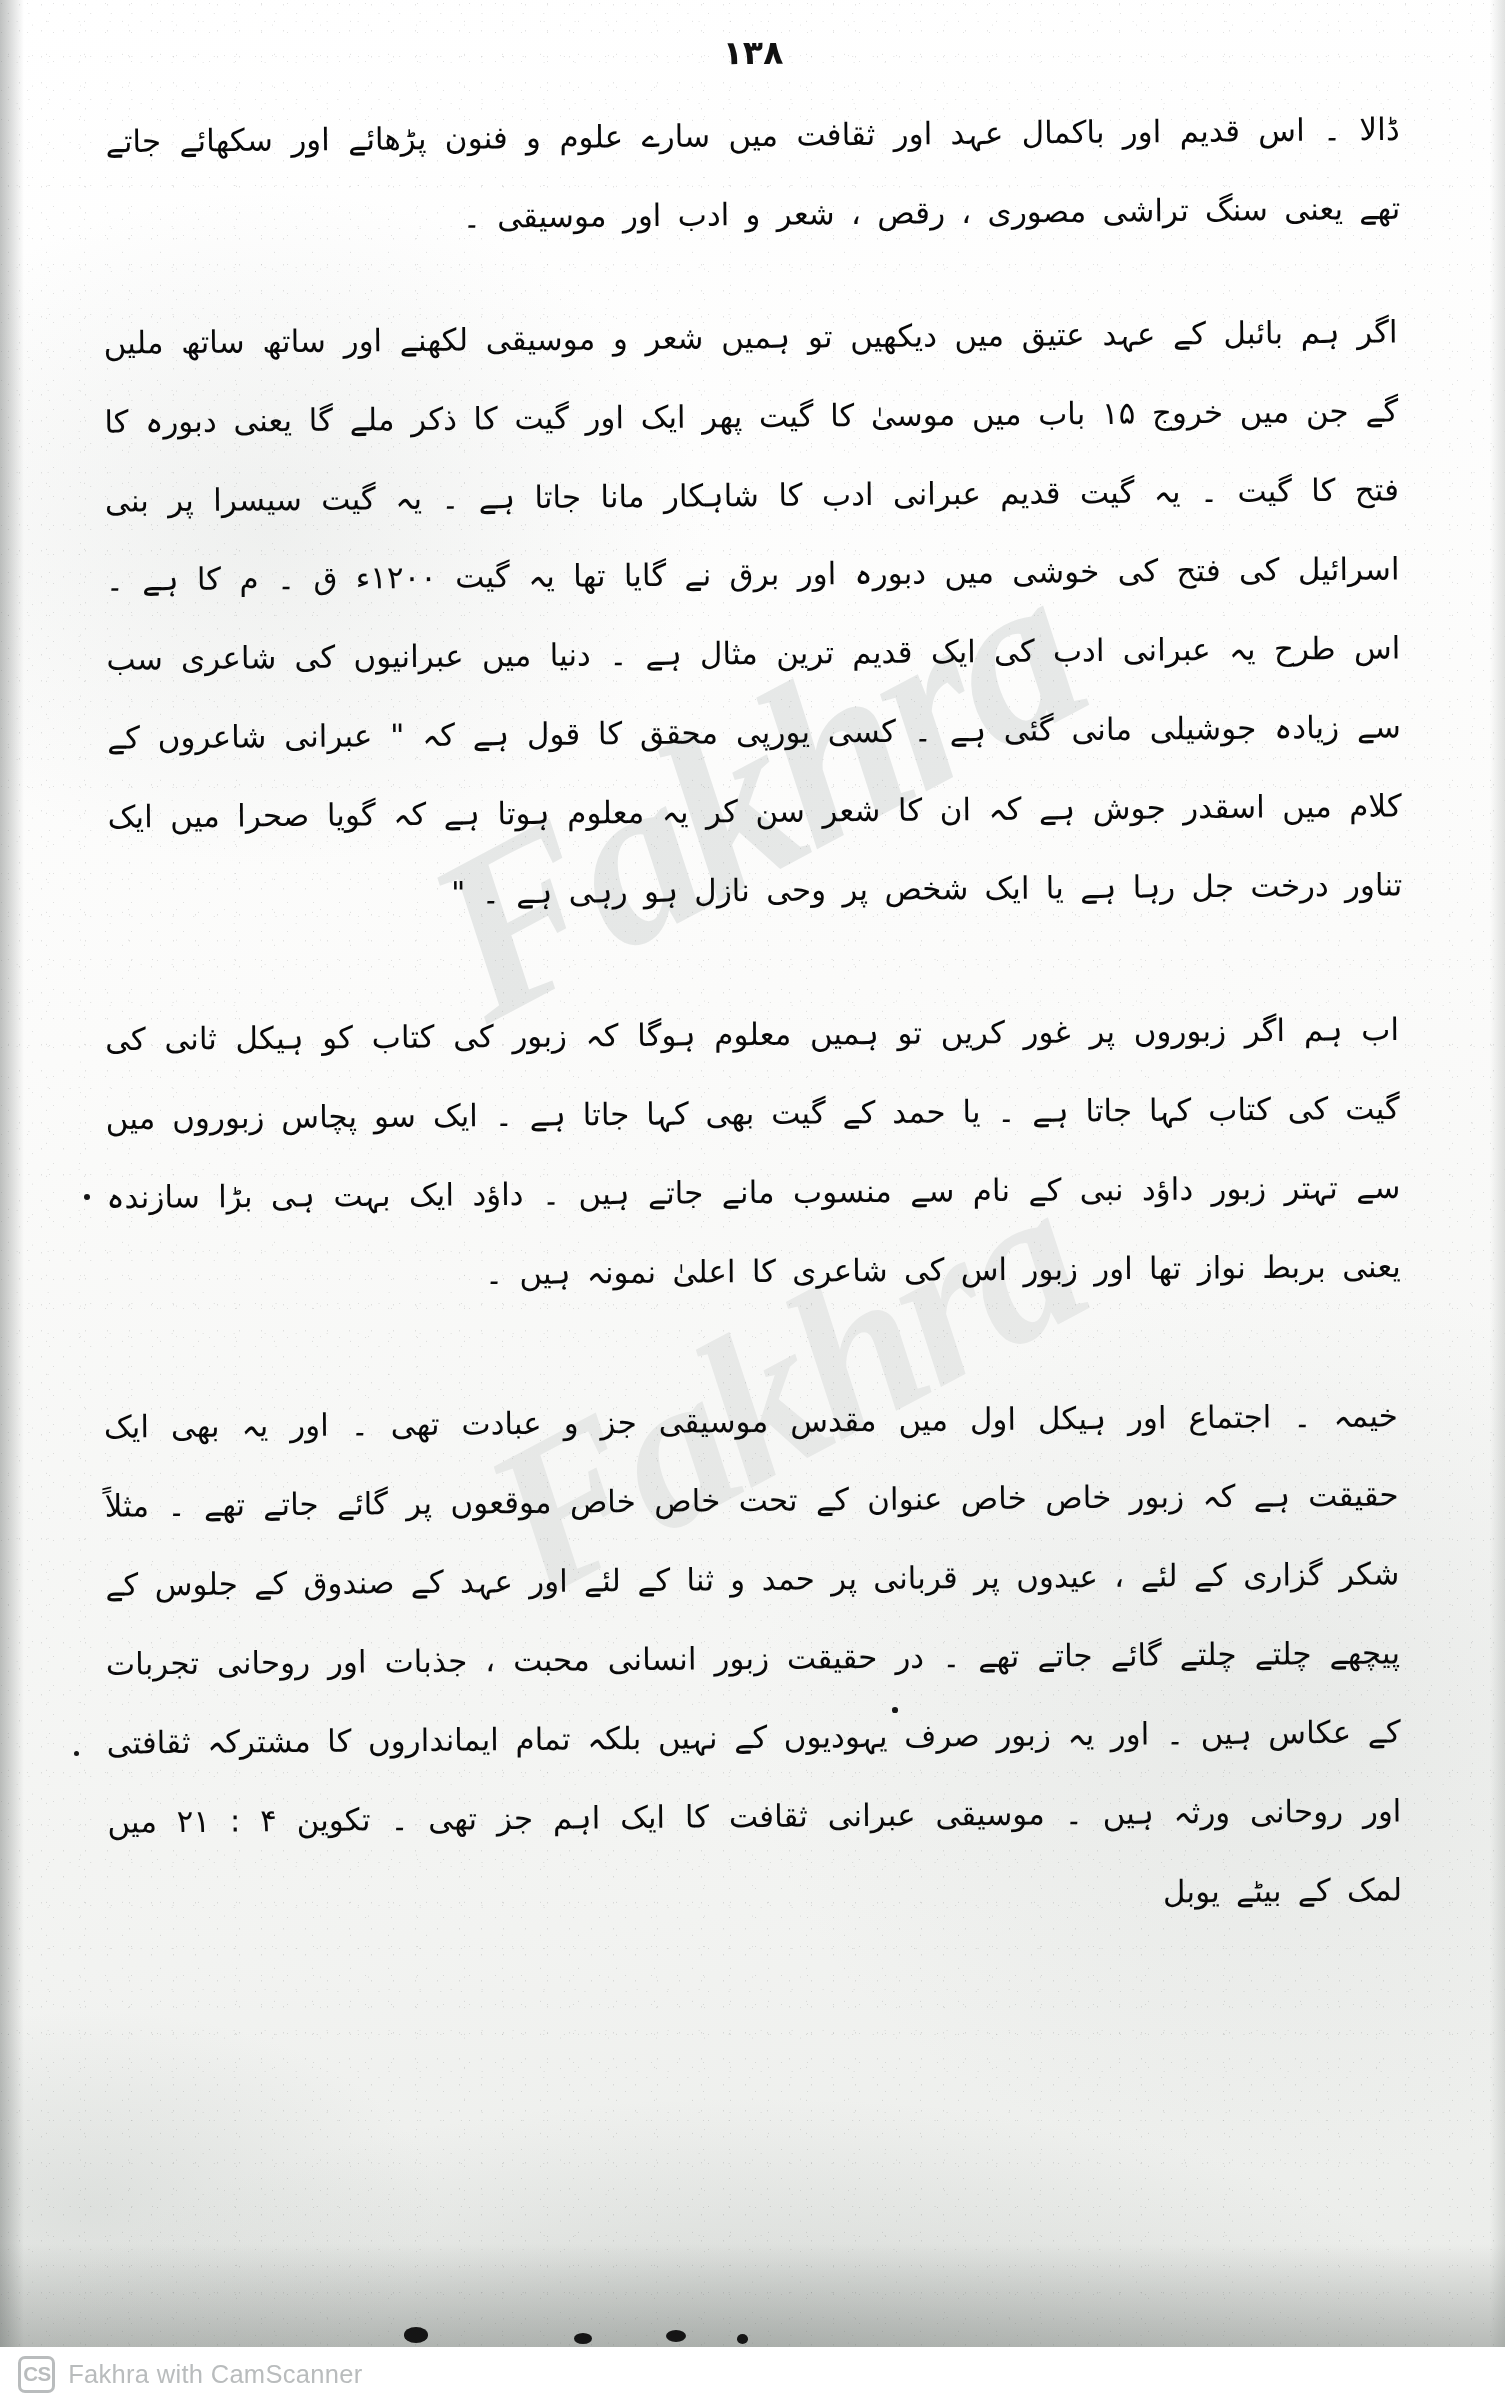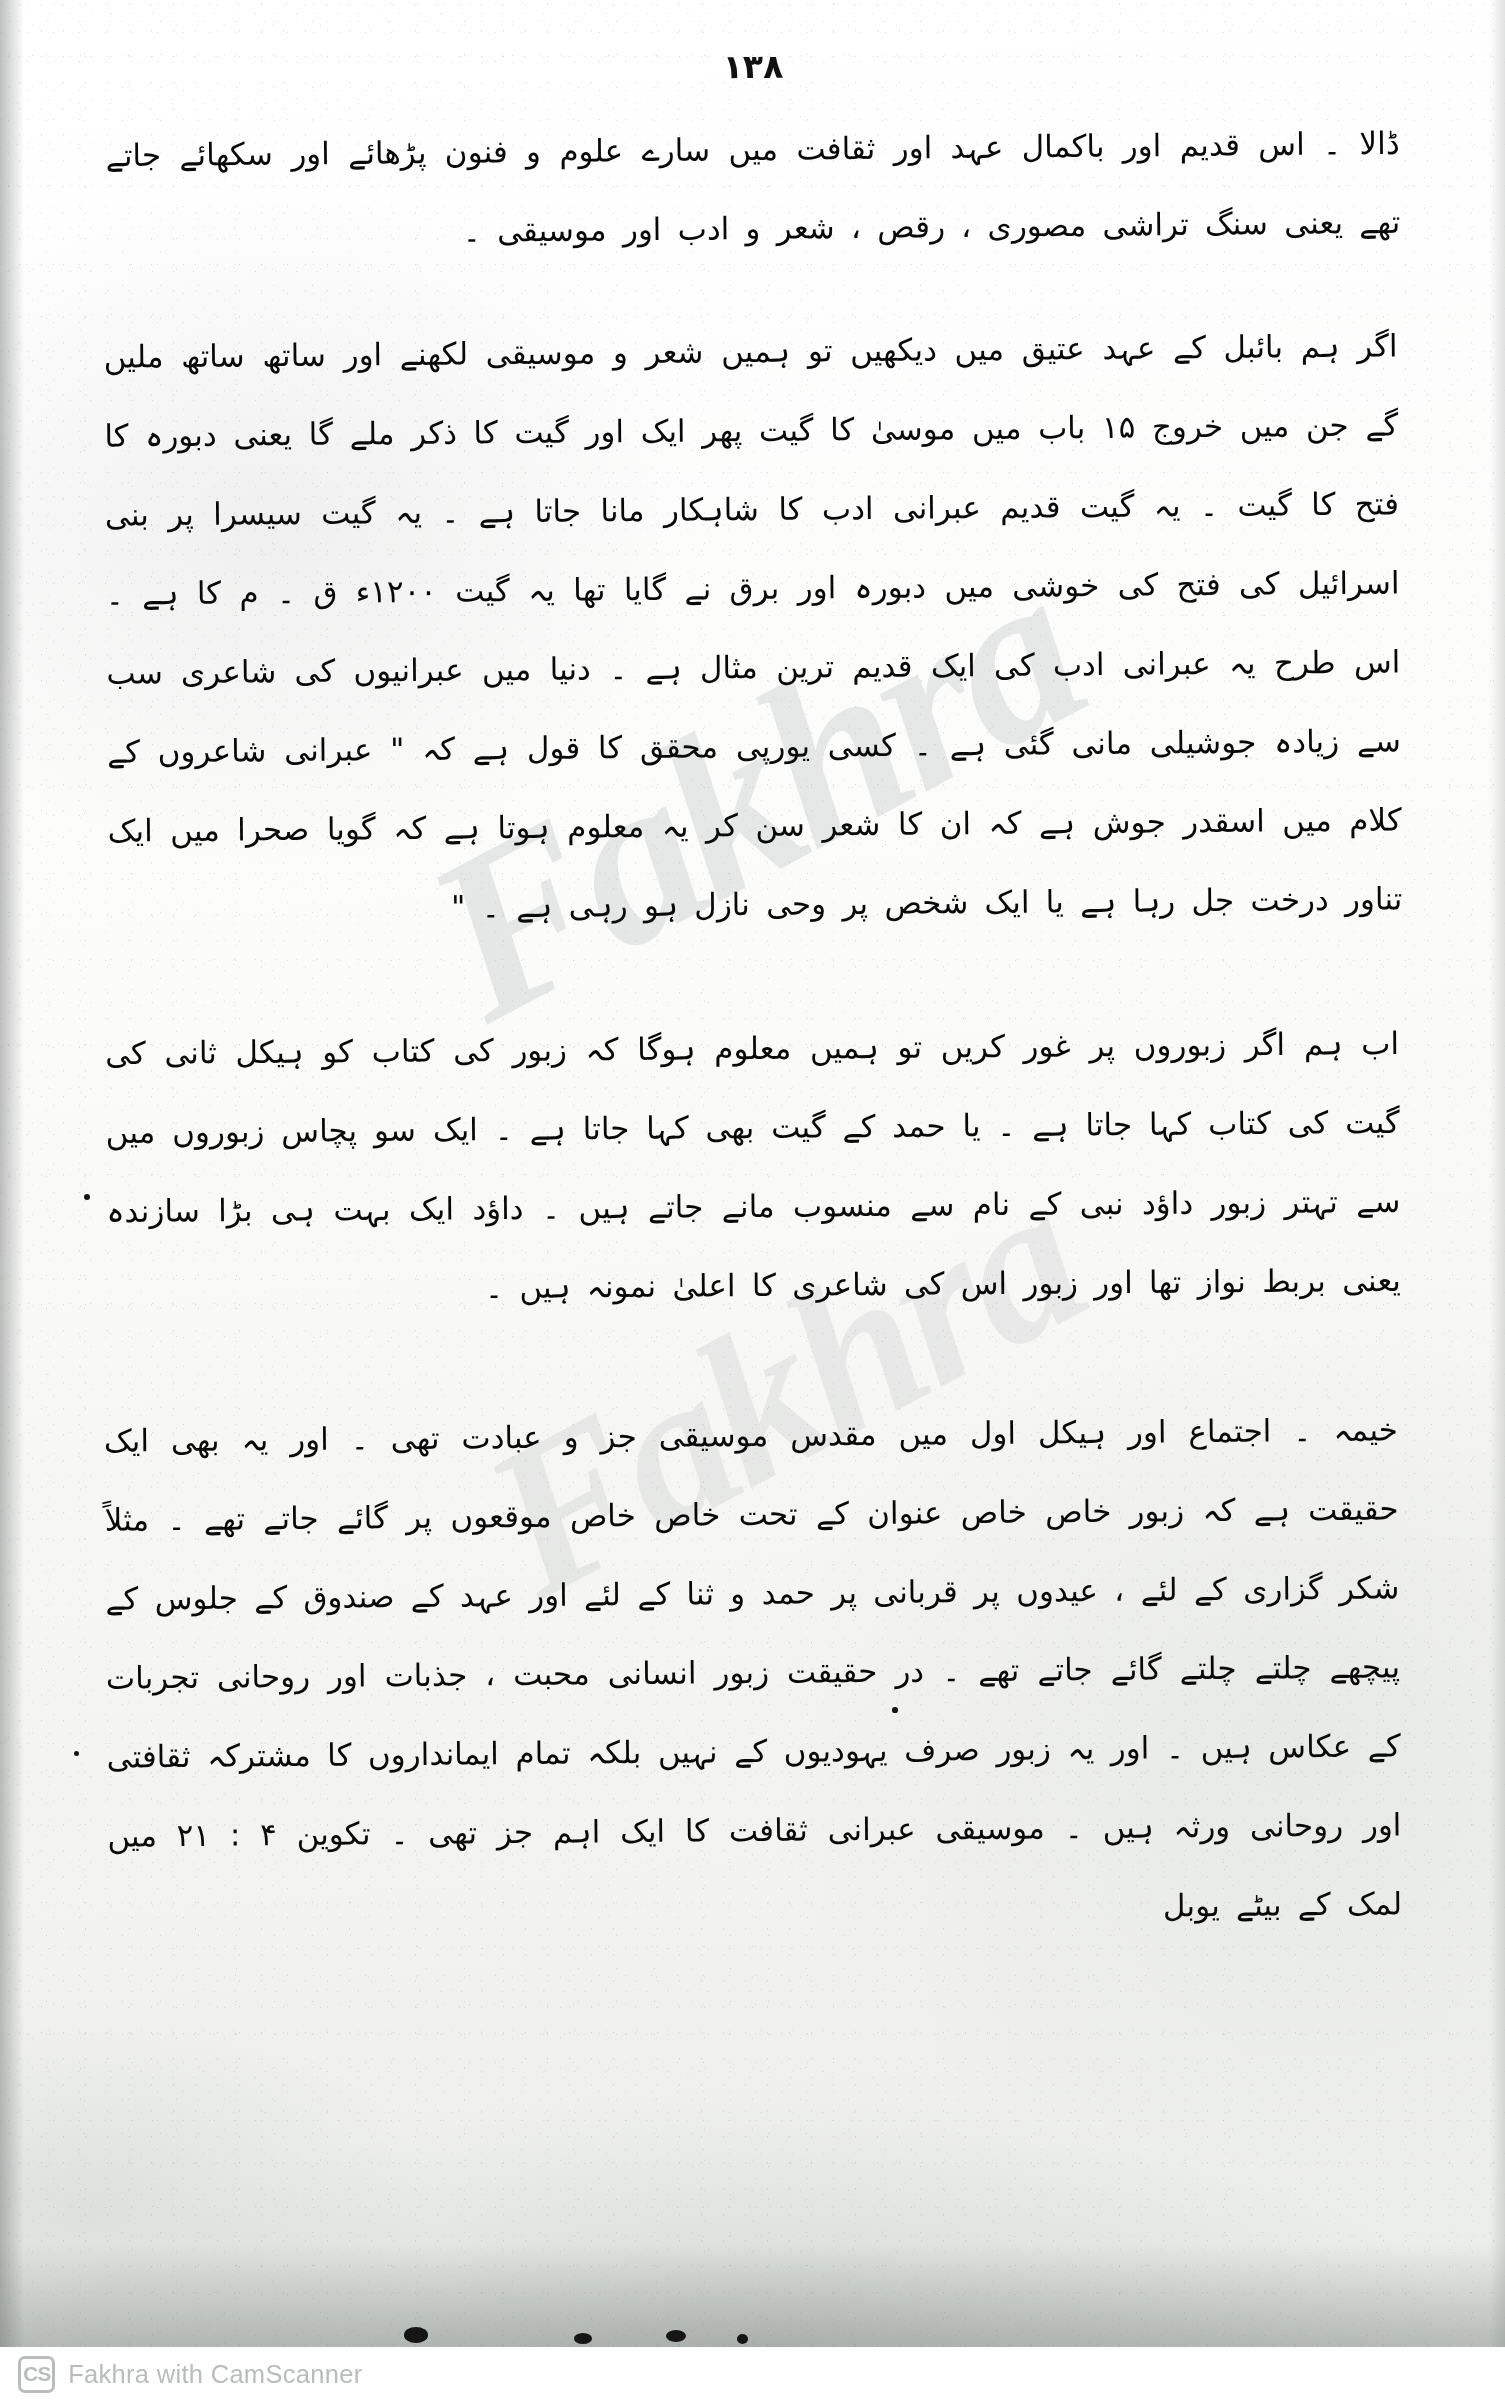--- a/index.html
+++ b/index.html
@@ -89,21 +89,21 @@
     z-index: 4;
     white-space: nowrap;
     user-select: none;
     pointer-events: none;
   }
 
   
   #content {
     position: relative;
     z-index: 6;
-    padding: 34px 106px 28px 106px;
+    padding: 20px 106px 28px 106px;
     direction: rtl;
     text-align: right;
   }
 
   .page-number {
     text-align: center;
     font-family: "DejaVu Sans", sans-serif;
     font-size: 33px;
     color: #111;
     font-weight: 600;

